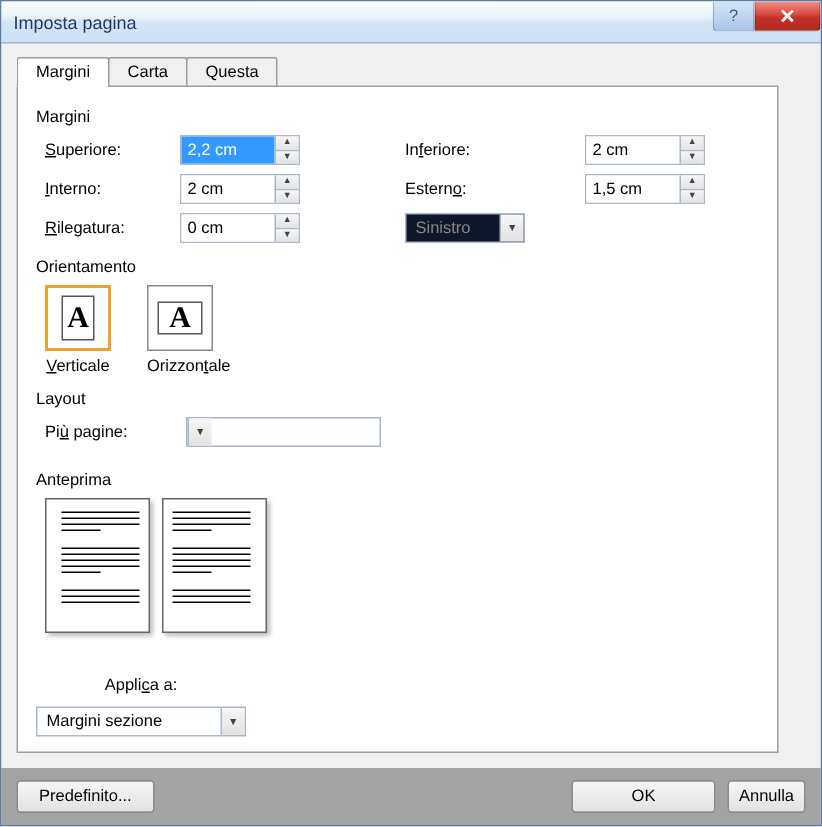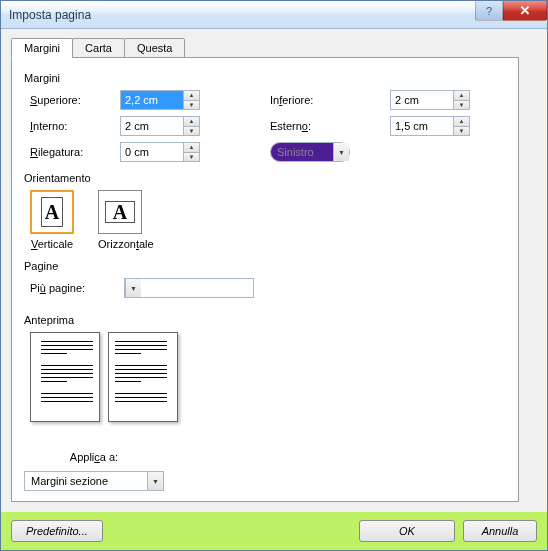--- a/index.html
+++ b/index.html
@@ -140,21 +140,21 @@
 }
 .spin-btn:first-child { border-bottom: 1px solid #a9b7c9; }
 .disabled-label { color: #888; }
 .combo {
   display: inline-flex;
   height: 20px;
   border: 1px solid #a9b7c9;
   background: #fff;
   align-items: center;
 }
-.combo.disabled { background: #4c1d95; color: #888; border-radius: 10px; }
+.combo.disabled { background: #0f172a; color: #888; }
 .combo .combo-text { padding: 0 6px; font-size: 11px; flex: 1; }
 .combo .combo-btn {
   width: 16px;
   height: 100%;
   border-left: 1px solid #a9b7c9;
   background: linear-gradient(#f6f6f6,#e2e2e2);
   display: flex;
   align-items: center;
   justify-content: center;
   font-size: 7px;
@@ -227,22 +227,21 @@
   position: absolute;
   bottom: 10px;
   left: 12px;
   flex-direction: column;
 }
 .footer {
   padding: 8px 10px;
   display: flex;
   align-items: center;
   gap: 8px;
-  background: #bef264;
-  font-style: italic;
+  background: #a3a3a3;
 }
 .btn {
   height: 22px;
   padding: 0 14px;
   border: 1px solid #8a8a8a;
   background: linear-gradient(#f6f6f6,#e2e2e2);
   border-radius: 3px;
   font-size: 11px;
   display: inline-flex;
   align-items: center;
@@ -337,21 +336,21 @@
         <div class="orient-item">
           <div class="orient-box land">
               <div class="inner-page">
                 <span class="orient-glyph">A</span>
               </div>
             </div>
           <div>Orizzon<span class="u">t</span>ale</div>
         </div>
       </div>
 
-      <div class="group-label">Pagine</div>
+      <div class="group-label">Layout</div>
       <div class="pages-row">
         <div style="width:84px">Pi<span class="u">ù</span> pagine:</div>
         <div class="combo" style="width:130px">
           <div class="combo-btn">▼</div>
         </div>
       </div>
 
       <div class="group-label">Anteprima</div>
       <div class="preview-row">
         <div class="preview-page mirror">
@@ -396,15 +395,15 @@
         </div>
       </div>
 
     </div>
   </div>
 
   <div class="footer">
     <div class="btn">Predefinito...</div>
     <div class="footer-spacer"></div>
     <div class="btn" style="width:96px">OK</div>
-    <div class="btn" style="width:74px">Annulla</div>
+    <div class="btn" style="width:52px">Annulla</div>
   </div>
 </div>
 
 </body></html>

